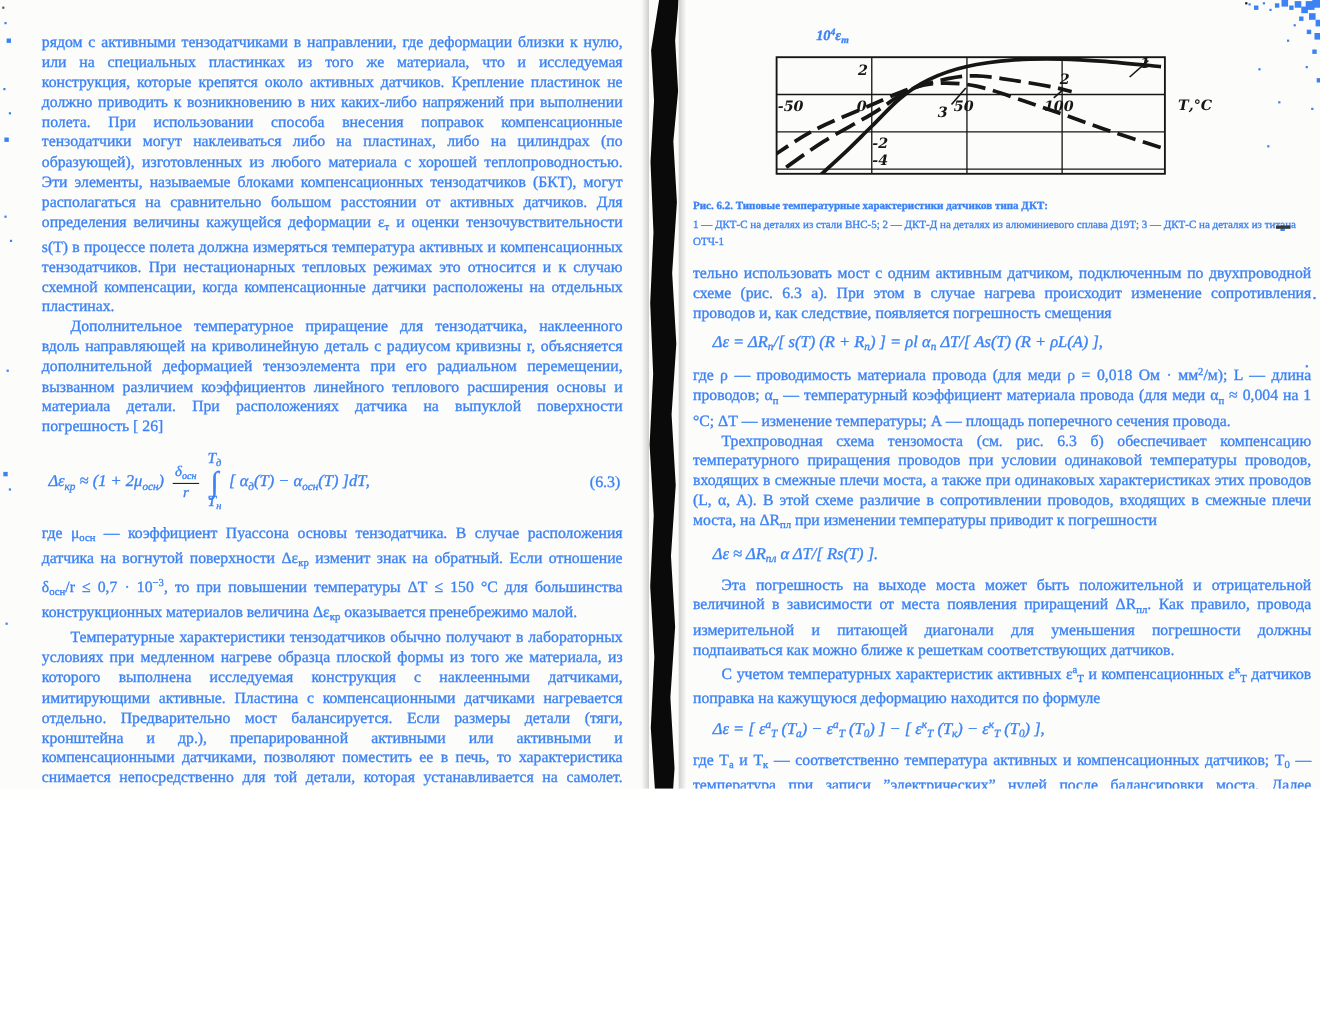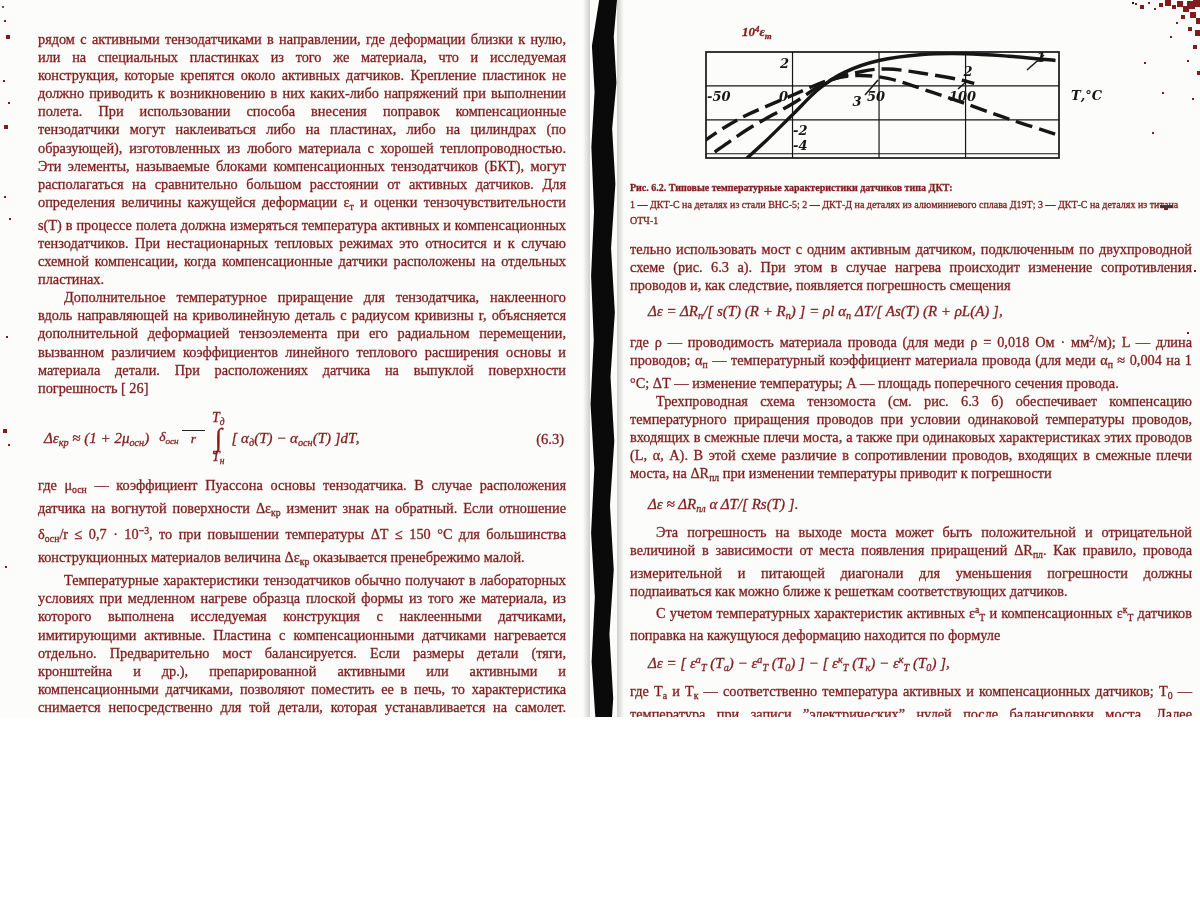--- a/index.html
+++ b/index.html
@@ -1,28 +1,28 @@
 <!DOCTYPE html>
 <html><head>
 <meta charset="utf-8">
 <style>
   html,body{margin:0;padding:0;background:#ffffff;}
   .scan{position:relative;width:1200px;height:717px;background:#fcfcfa;overflow:hidden;
-        font-family:"Liberation Serif","DejaVu Serif",serif;color:#7f1d1d;}
+        font-family:"Liberation Serif","DejaVu Serif",serif;color:#3b82f6;}
   .page{position:absolute;-webkit-text-stroke:0.3px currentColor;}
   .page p{margin:0;text-align:justify;font-size:14.3px;line-height:18.1px;}
   .page .ind{text-indent:26px;}
   .page .noind{text-indent:0;}
   #left-page{left:38px;top:30px;width:528px;}
   #right-page{left:630px;top:24px;width:562px;}
   sub{font-size:0.68em;vertical-align:-0.3em;letter-spacing:0;}
   sup{font-size:0.68em;vertical-align:0.5em;}
   .formula{font-style:italic;font-size:15px;margin:9px 0 9px 18px;position:relative;}
   .formula-63{display:flex;align-items:center;gap:7px;margin:14px 0 10px 6px;}
-  .frac{display:inline-flex;align-items:center;line-height:1.1;font-size:13.5px;}
+  .frac{display:inline-flex;flex-direction:column;align-items:center;line-height:1.1;font-size:13.5px;}
   .frac .den{border-top:1.4px solid #222;padding:1px 9px 0;}
   .frac .num{padding:0 3px 1px;}
   .intgrp{display:inline-flex;flex-direction:column;align-items:center;line-height:1;}
   .intgrp .lim{font-size:14px;}
   .intgrp .intsign{font-size:27px;line-height:0.85;}
   .ftag{position:absolute;right:2px;top:50%;transform:translateY(-50%);font-style:normal;font-size:14.5px;text-align:center;}
   .pagenum{position:absolute;font-weight:bold;font-size:14.5px;-webkit-text-stroke:0.3px currentColor;}
   #pagenum-left{left:55px;top:852px;}
   #pagenum-right{left:1112px;top:840px;}
   figure{position:relative;margin:0 0 10px 0;padding:0;}

